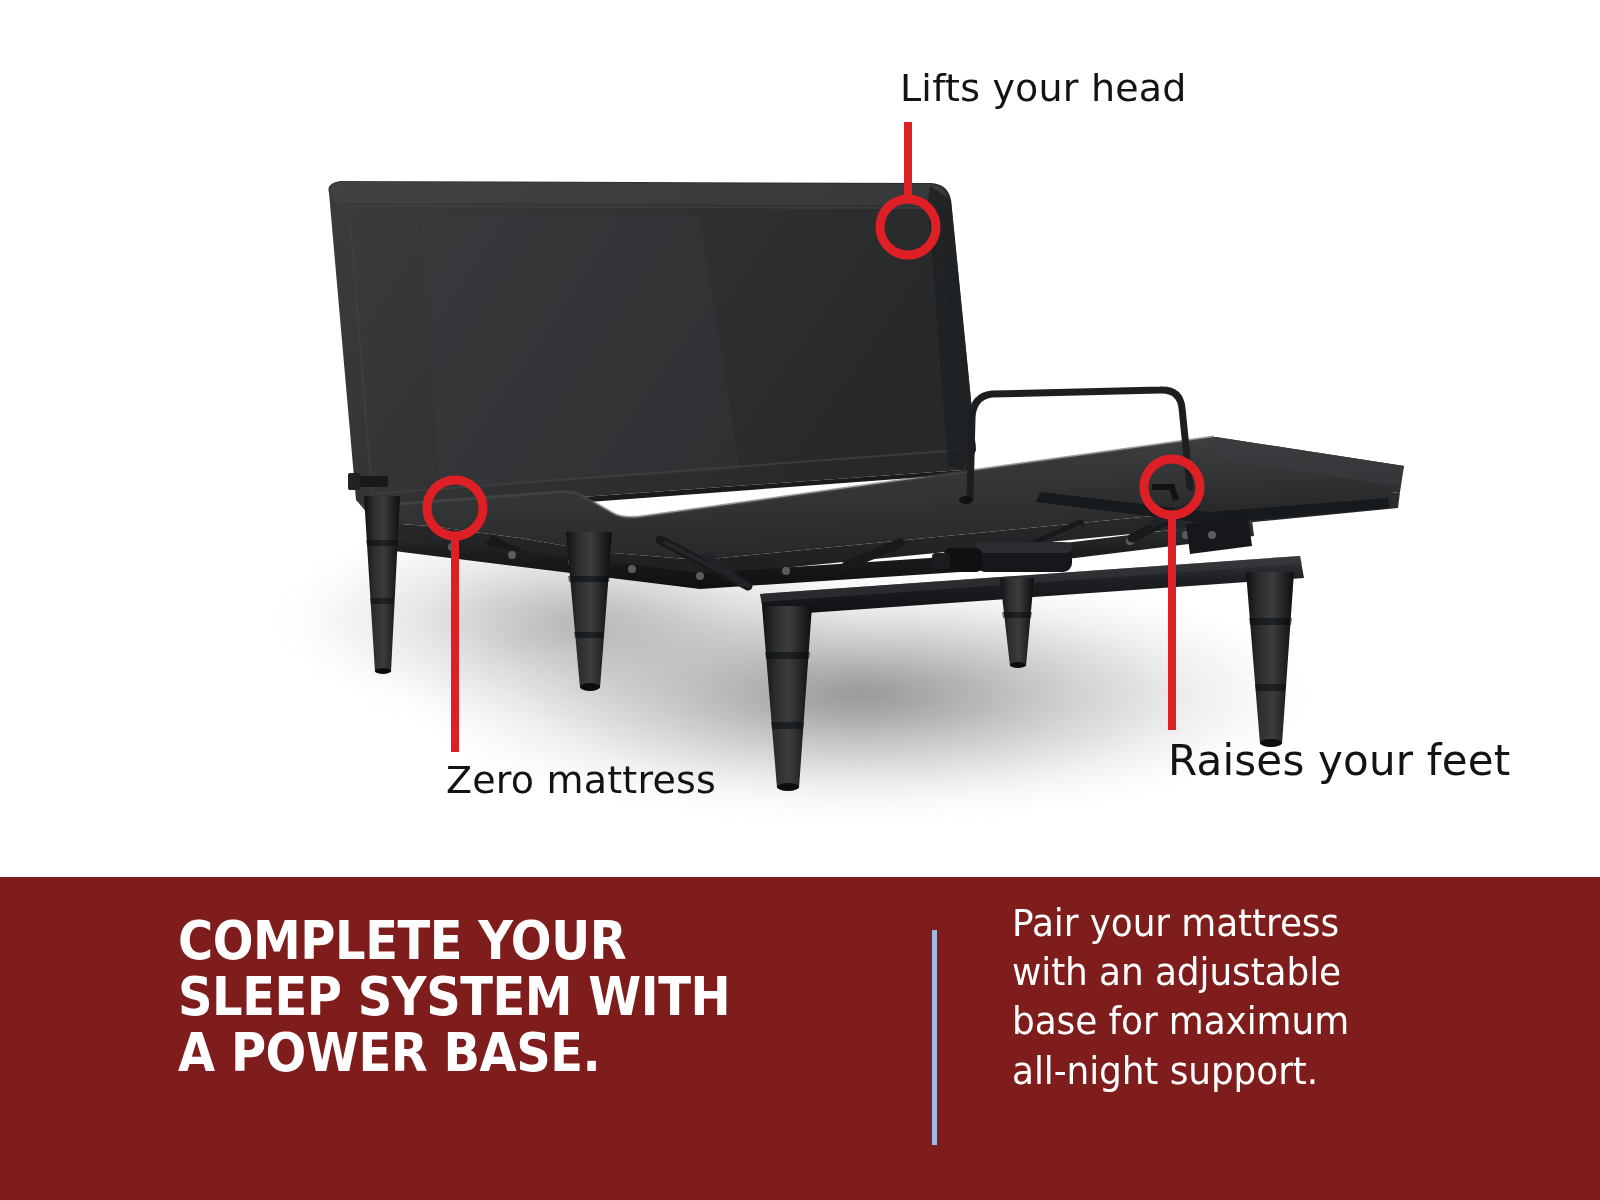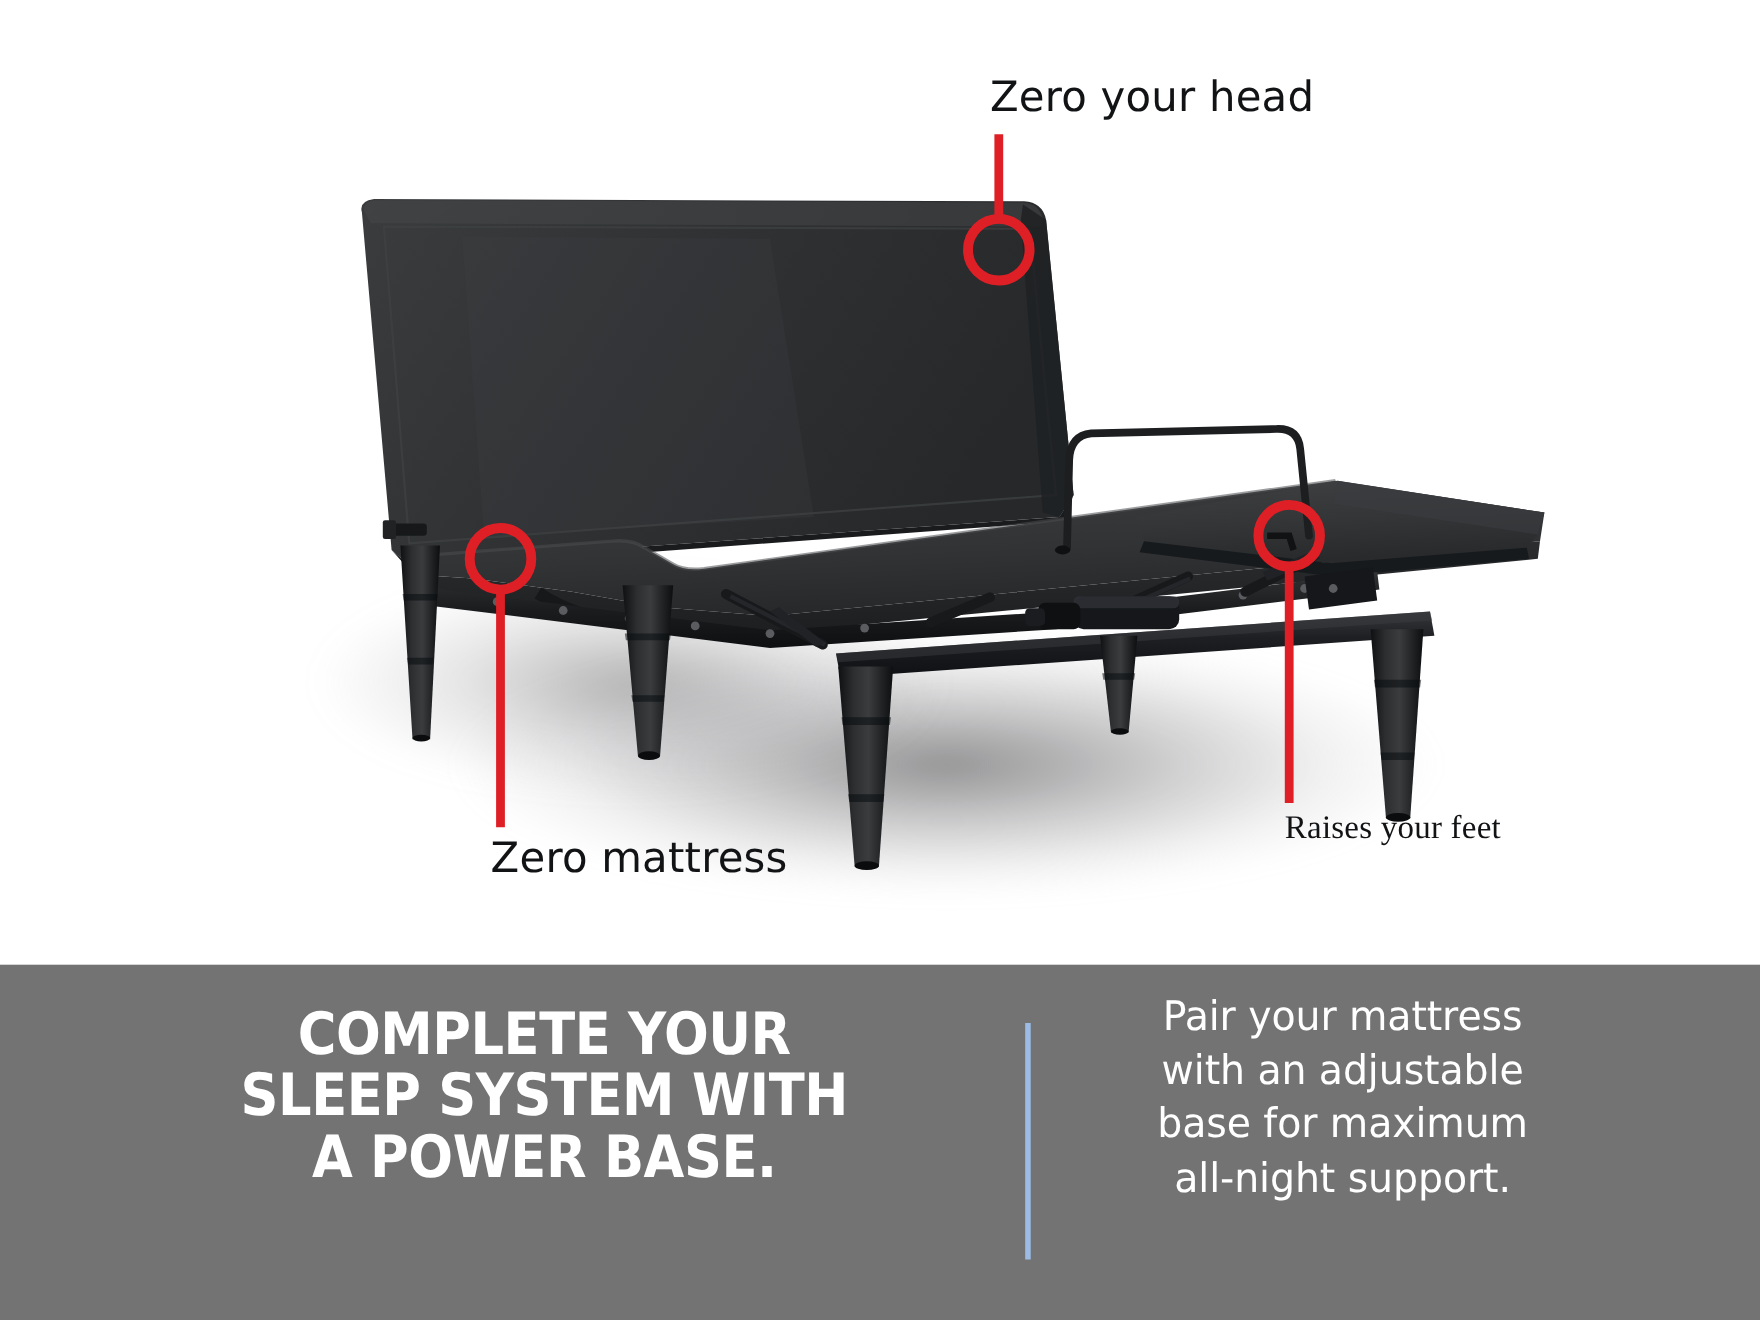--- a/index.html
+++ b/index.html
@@ -34,27 +34,26 @@
   #bed svg { position:absolute; left:0; top:0; }
 
   
   .callout-label {
     position:absolute; white-space:nowrap;
     font-family:"DejaVu Sans","Liberation Sans",sans-serif;
     font-weight:400; color:#111315; letter-spacing:0.2px;
   }
   #lbl-head { left:900px; top:66px; font-size:38px; }
   #lbl-zero { left:446px; top:758px; font-size:38px; }
-  #lbl-feet { left:1168px; top:736px; font-size:30px;font-family:Liberation Serif, serif; }
+  #lbl-feet { left:1168px; top:736px; font-size:42px; }
 
   
   #banner {
     position:absolute; left:0; top:877px; width:1600px; height:323px;
-    background:#737373;
-    text-align:center;
+    background:#7f1d1d;
   }
   #headline {
     position:absolute; left:178px; top:36px; width:700px;
     color:#ffffff;
     font-family:"DejaVu Sans","Liberation Sans",sans-serif;
     font-weight:700; font-size:53px; line-height:1.055;
     letter-spacing:-0.5px;
     transform:scaleX(0.905); transform-origin:left top;
   }
   #headline .hl-line { display:block; white-space:nowrap; }
@@ -262,21 +261,21 @@
           <circle cx="455" cy="508" r="28" stroke-width="9"></circle>
           <line x1="455" y1="537" x2="455" y2="752" stroke-width="8"></line>
         </g>
         <g stroke="#DE2026" fill="none">
           <circle cx="1172" cy="487" r="28" stroke-width="9"></circle>
           <line x1="1172" y1="516" x2="1172" y2="730" stroke-width="8"></line>
         </g>
       </svg>
     </div>
 
-    <div class="callout-label" id="lbl-head">Zero your head</div>
+    <div class="callout-label" id="lbl-head">Lifts your head</div>
 
     <div class="callout-label" id="lbl-zero">Zero mattress</div>
 
     <div class="callout-label" id="lbl-feet">Raises your feet</div>
   </div>
 
   <div id="banner">
 
     <div id="headline">
       <span class="hl-line">COMPLETE YOUR</span>

